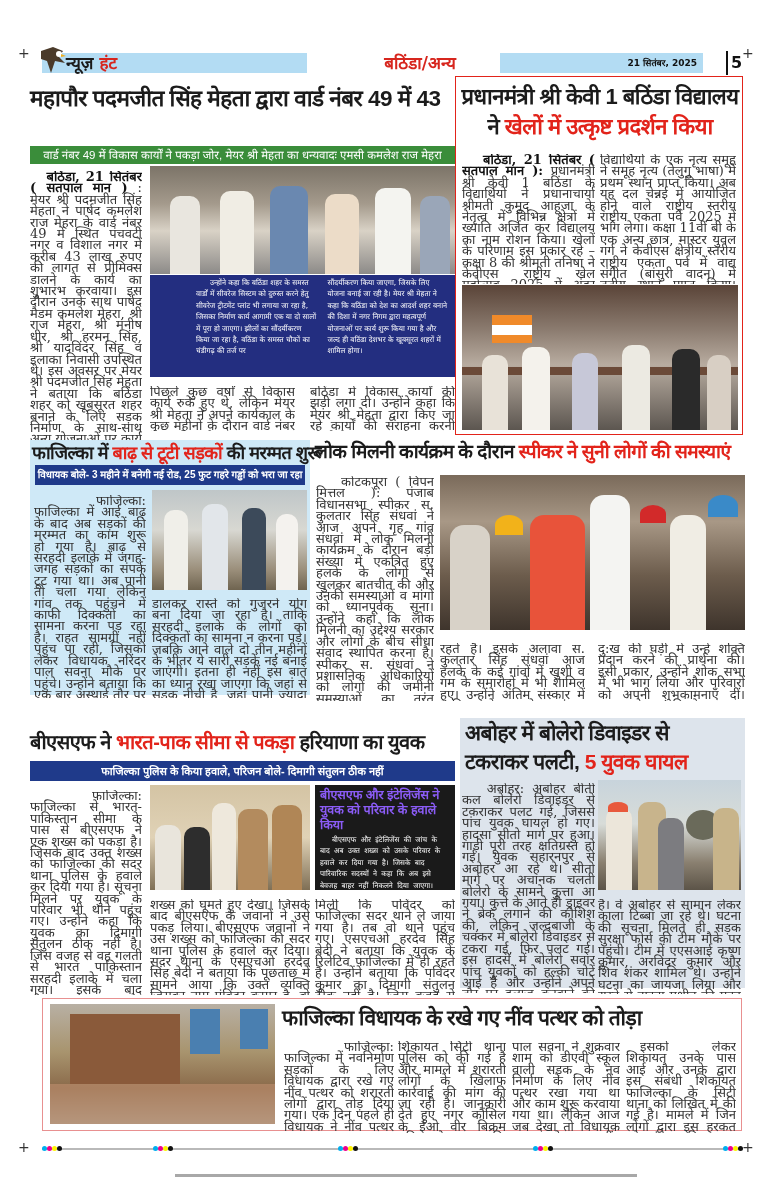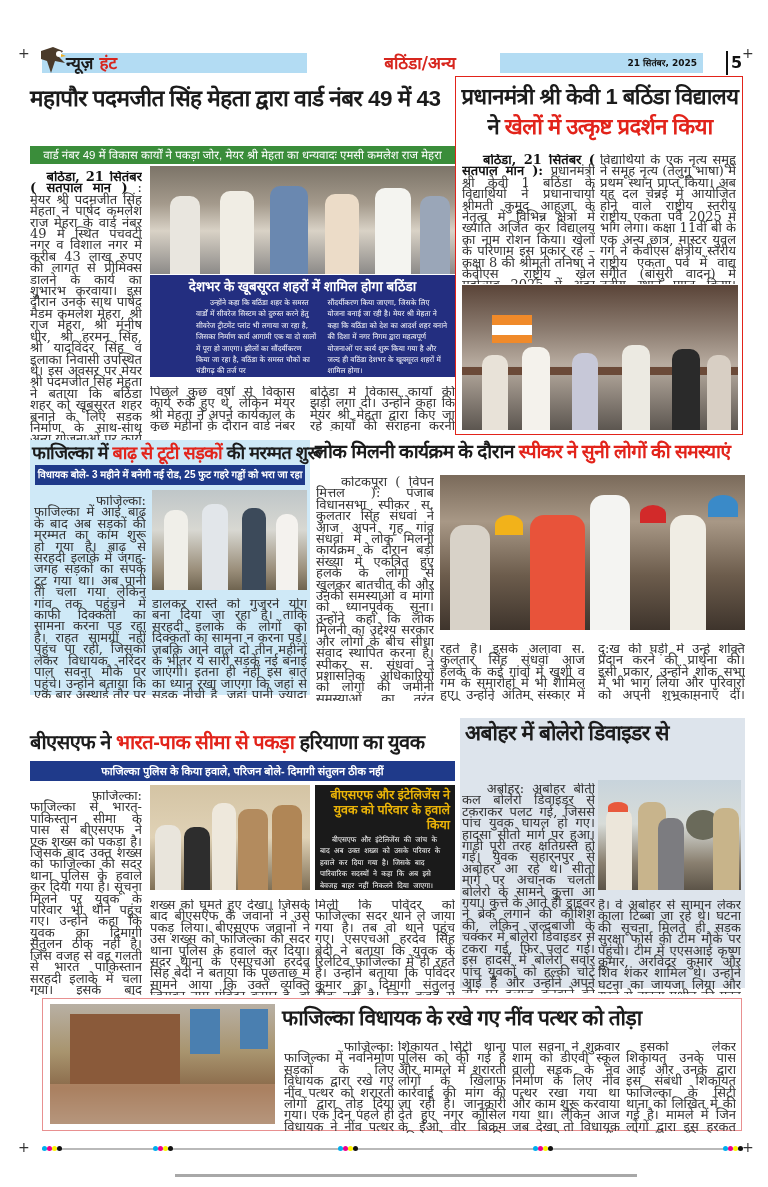--- a/index.html
+++ b/index.html
@@ -23,21 +23,21 @@
   .body-text { font-family: "DejaVu Serif", serif; font-size: 13px; line-height: 11.4px; color: #333; text-align: justify; overflow: hidden; margin-top: 6px; }
   .body-text .lead { font-weight: bold; color: #111; }
   .col { position: absolute; overflow: hidden; }
   .photo { position: absolute; overflow: hidden; }
   .green-bar { background: #3a8d3a; color: #fff; font-family: "Liberation Sans", sans-serif; font-size: 12.5px; line-height: 18px; text-align: center; white-space: nowrap; overflow: hidden; }
   .blue-bar { background: #1f3a8a; color: #fff; font-family: "Liberation Sans", sans-serif; font-size: 12px; line-height: 22px; text-align: center; white-space: nowrap; overflow: hidden; font-weight: bold; }
   .navy-box { background: #232e80; color: #fff; }
   .navy-box .nb-title { font-family: "Liberation Sans", sans-serif; font-weight: bold; font-size: 13.5px; text-align: center; line-height: 20px; }
   .navy-box .nb-text { font-size: 7.3px; line-height: 11.4px; color: #fff; font-family: "DejaVu Sans", sans-serif; }
   .dark-box { background: #1a1a1a; color: #fff; }
-  .dark-box .db-title { font-family: "Liberation Sans", sans-serif; font-weight: bold; font-size: 12.5px; line-height: 15px; color: #eab308; text-align: right; }
+  .dark-box .db-title { font-family: "Liberation Sans", sans-serif; font-weight: bold; font-size: 12.5px; line-height: 15px; color: #8b5cf6; }
   .dark-box .db-text { font-size: 7.2px; line-height: 11.4px; color: #fff; font-family: "DejaVu Sans", sans-serif; }
   .cmyk-dot { position: absolute; width: 5px; height: 5px; border-radius: 50%; }
   .regline { position: absolute; height: 2px; background: #b9b9b9; }
 </style>
 </head>
 <body>
 
 <div class="crop" style="left:18px;top:46px;">+</div>
 <div class="crop" style="left:742px;top:46px;">+</div>
 <div class="crop" style="left:18px;top:1140px;">+</div>
@@ -69,21 +69,20 @@
 </div>
 <div class="photo" style="left:150px;top:166px;width:305px;height:108px;background:linear-gradient(180deg,#7c7468 0%,#a49a8c 35%,#d9d2c6 60%,#8c8a88 100%);">
   <div style="position:absolute;left:20px;top:30px;width:30px;height:78px;background:#e9e6df;border-radius:10px 10px 0 0;"></div>
   <div style="position:absolute;left:70px;top:25px;width:34px;height:83px;background:#f0ede4;border-radius:10px 10px 0 0;"></div>
   <div style="position:absolute;left:120px;top:20px;width:38px;height:88px;background:#6a88b0;border-radius:10px 10px 0 0;"></div>
   <div style="position:absolute;left:175px;top:28px;width:34px;height:80px;background:#ecdcc8;border-radius:10px 10px 0 0;"></div>
   <div style="position:absolute;left:225px;top:22px;width:36px;height:86px;background:#f4f4f0;border-radius:10px 10px 0 0;"></div>
   <div style="position:absolute;left:270px;top:30px;width:30px;height:78px;background:#9aa6b8;border-radius:10px 10px 0 0;"></div>
 </div>
 <div class="abs navy-box" style="left:150px;top:275px;width:305px;height:102px;padding:2px 6px;">
-  <div class="nb-title">देशभर के खूबसूरत शहरों में शामिल होगा बठिंडा</div>
   <div style="display:flex;gap:10px;">
     <div class="nb-text" style="width:140px;text-indent:14px;margin-left:40px;">उन्होंने कहा कि बठिंडा शहर के समस्त वार्डों में सीवरेज सिस्टम को दुरुस्त करने हेतु सीवरेज ट्रीटमेंट प्लांट भी लगाया जा रहा है, जिसका निर्माण कार्य आगामी एक या दो सालों में पूरा हो जाएगा। झीलों का सौंदर्यीकरण किया जा रहा है, बठिंडा के समस्त चौकों का चंडीगढ़ की तर्ज पर</div>
     <div class="nb-text" style="width:140px;">सौंदर्यीकरण किया जाएगा, जिसके लिए योजना बनाई जा रही है। मेयर श्री मेहता ने कहा कि बठिंडा को देश का आदर्श शहर बनाने की दिशा में नगर निगम द्वारा महत्वपूर्ण योजनाओं पर कार्य शुरू किया गया है और जल्द ही बठिंडा देशभर के खूबसूरत शहरों में शामिल होगा।</div>
   </div>
 </div>
 <div class="col body-text" style="left:150px;top:380px;width:145px;height:45px;">पिछले कुछ वर्षों से विकास कार्य रुके हुए थे, लेकिन मेयर श्री मेहता ने अपने कार्यकाल के कुछ महीनों के दौरान वार्ड नंबर 49 सहित पूरे</div>
 <div class="col body-text" style="left:310px;top:380px;width:145px;height:45px;">बठिंडा में विकास कार्यों की झड़ी लगा दी। उन्होंने कहा कि मेयर श्री मेहता द्वारा किए जा रहे कार्यों की सराहना करनी बनती है।</div>
 
 <div class="abs" style="left:455px;top:76px;width:288px;height:359px;border:1.5px solid #e2231a;"></div>
 <div class="abs headline" style="left:460px;top:82px;width:280px;font-size:22px;line-height:30px;text-align:center;white-space:nowrap;">
@@ -164,20 +163,21 @@
 </div>
 <div class="abs dark-box" style="left:315px;top:785px;width:140px;height:105px;padding:3px 5px;">
   <div class="db-title">बीएसएफ और इंटेलिजेंस ने युवक को परिवार के हवाले किया</div>
   <div class="db-text" style="text-indent:12px;margin-top:2px;font-family:Liberation Mono, monospace;">बीएसएफ और इंटेलिजेंस की जांच के बाद अब उक्त शख्स को उसके परिवार के हवाले कर दिया गया है। जिसके बाद पारिवारिक सदस्यों ने कहा कि अब इसे बेवजह बाहर नहीं निकलने दिया जाएगा। उसका ध्यान रखा जाएगा।</div>
 </div>
 <div class="col body-text" style="left:315px;top:893px;width:140px;height:96px;">मिली कि पविंदर को फाजिल्का सदर थाने ले जाया गया है। तब वो थाने पहुंच गए। एसएचओ हरदेव सिंह बेदी ने बताया कि युवक के रिलेटिव फाजिल्का में ही रहते हैं। उन्होंने बताया कि पविंदर कुमार का दिमागी संतुलन ठीक नहीं है। जिस वजह से वह गलती से भारत पाकिस्तान सरहदी इलाके में चला गया।</div>
 
 <div class="abs" style="left:460px;top:718px;width:285px;height:270px;background:#dde4ec;"></div>
 <div class="abs headline" style="left:465px;top:718px;width:280px;font-size:21px;line-height:29px;white-space:nowrap;">
   <div>अबोहर में बोलेरो डिवाइडर से</div>
+  <div><span>टकराकर पलटी, </span><span class="red">5 युवक घायल</span></div>
 </div>
 <div class="col body-text" style="left:462px;top:777px;width:133px;height:210px;">
   &nbsp;&nbsp;&nbsp;<span>अबोहर: अबोहर बीती कल बोलेरो डिवाइडर से टकराकर पलट गई, जिससे पांच युवक घायल हो गए। हादसा सीतो मार्ग पर हुआ। गाड़ी पूरी तरह क्षतिग्रस्त हो गई। युवक सहारनपुर से अबोहर आ रहे थे। सीतो मार्ग पर अचानक चलती बोलेरो के सामने कुत्ता आ गया। कुत्ते के आते ही ड्राइवर ने ब्रेक लगाने की कोशिश की, लेकिन जल्दबाजी के चक्कर में बोलेरो डिवाइडर से टकरा गई, फिर पलट गई। इस हादसे में बोलेरो सवार पांच युवकों को हल्की चोटें आई हैं और उन्होंने अपने तौर पर इलाज करवाने की बात कही। सहारनपुर के रहने वाले अमन और उसके साथी काला टिब्बा में काम करते</span>
 </div>
 <div class="photo" style="left:598px;top:780px;width:143px;height:110px;background:linear-gradient(180deg,#c8d4dc 0%,#d8dcd8 40%,#8a8070 75%,#5c5448 100%);">
   <div style="position:absolute;left:8px;top:28px;width:26px;height:82px;background:#ece6da;border-radius:10px 10px 0 0;"></div>
   <div style="position:absolute;left:10px;top:22px;width:20px;height:10px;background:#e8593c;border-radius:50% 50% 0 0;"></div>
   <div style="position:absolute;left:40px;top:22px;width:28px;height:88px;background:#c8b48c;border-radius:10px 10px 0 0;"></div>
   <div style="position:absolute;left:60px;top:38px;width:26px;height:72px;background:#7c7c80;border-radius:10px 10px 0 0;"></div>
   <div style="position:absolute;left:88px;top:30px;width:34px;height:30px;background:#6a6a5a;border-radius:50%;"></div>

